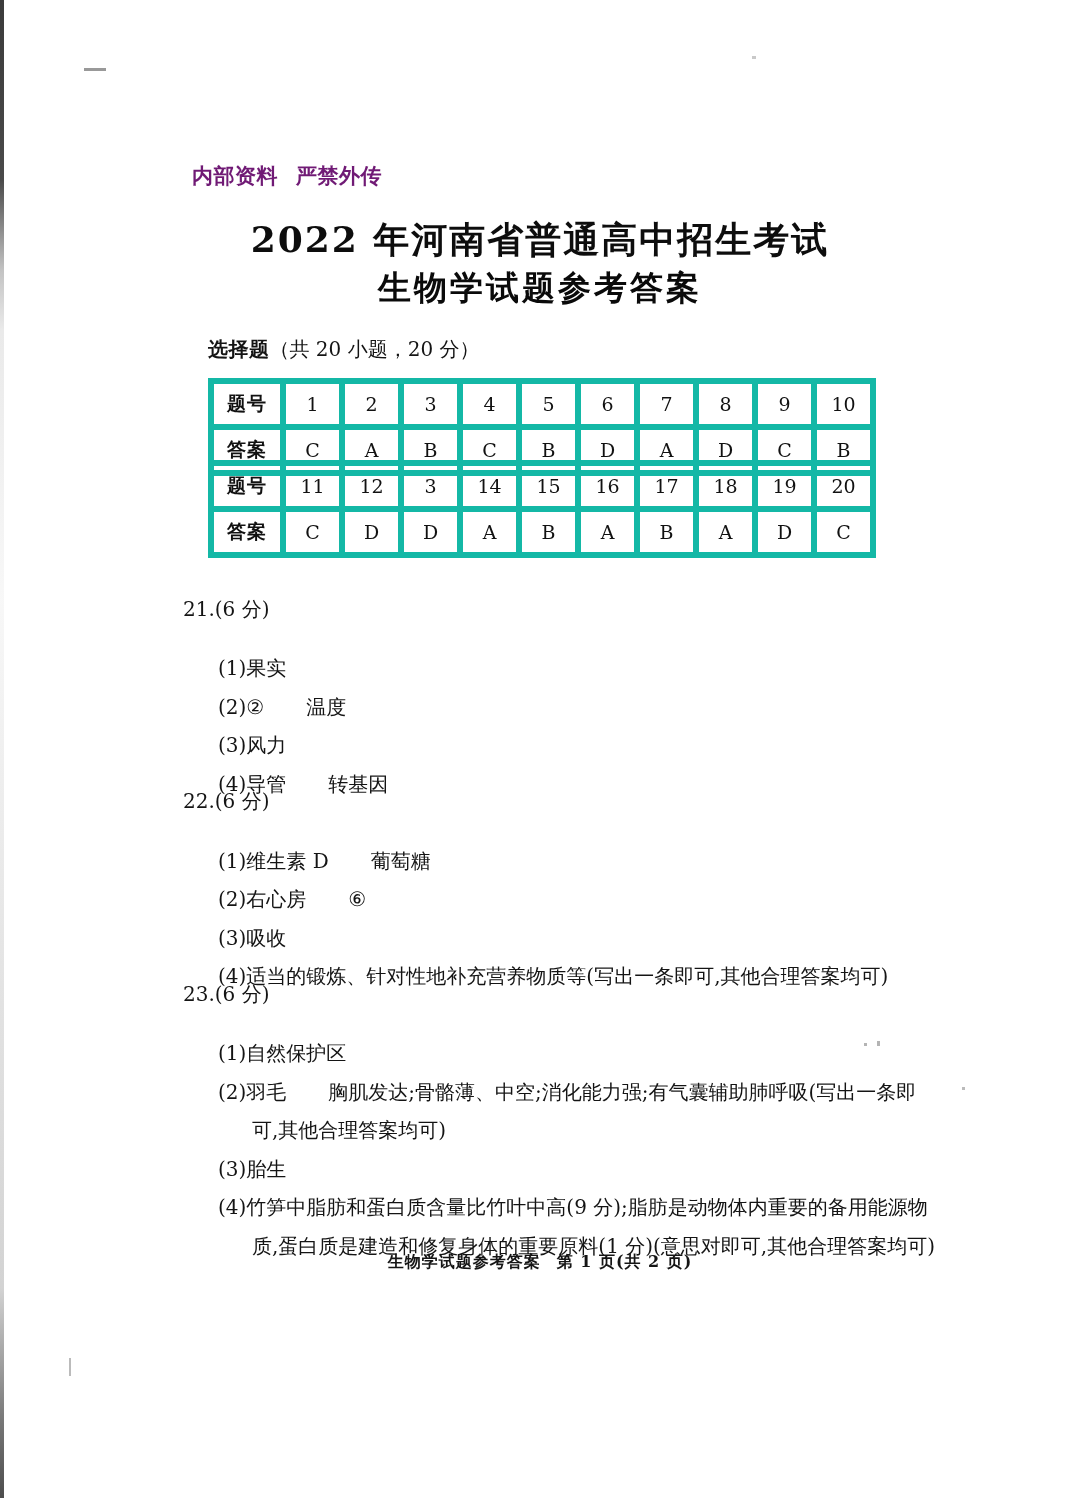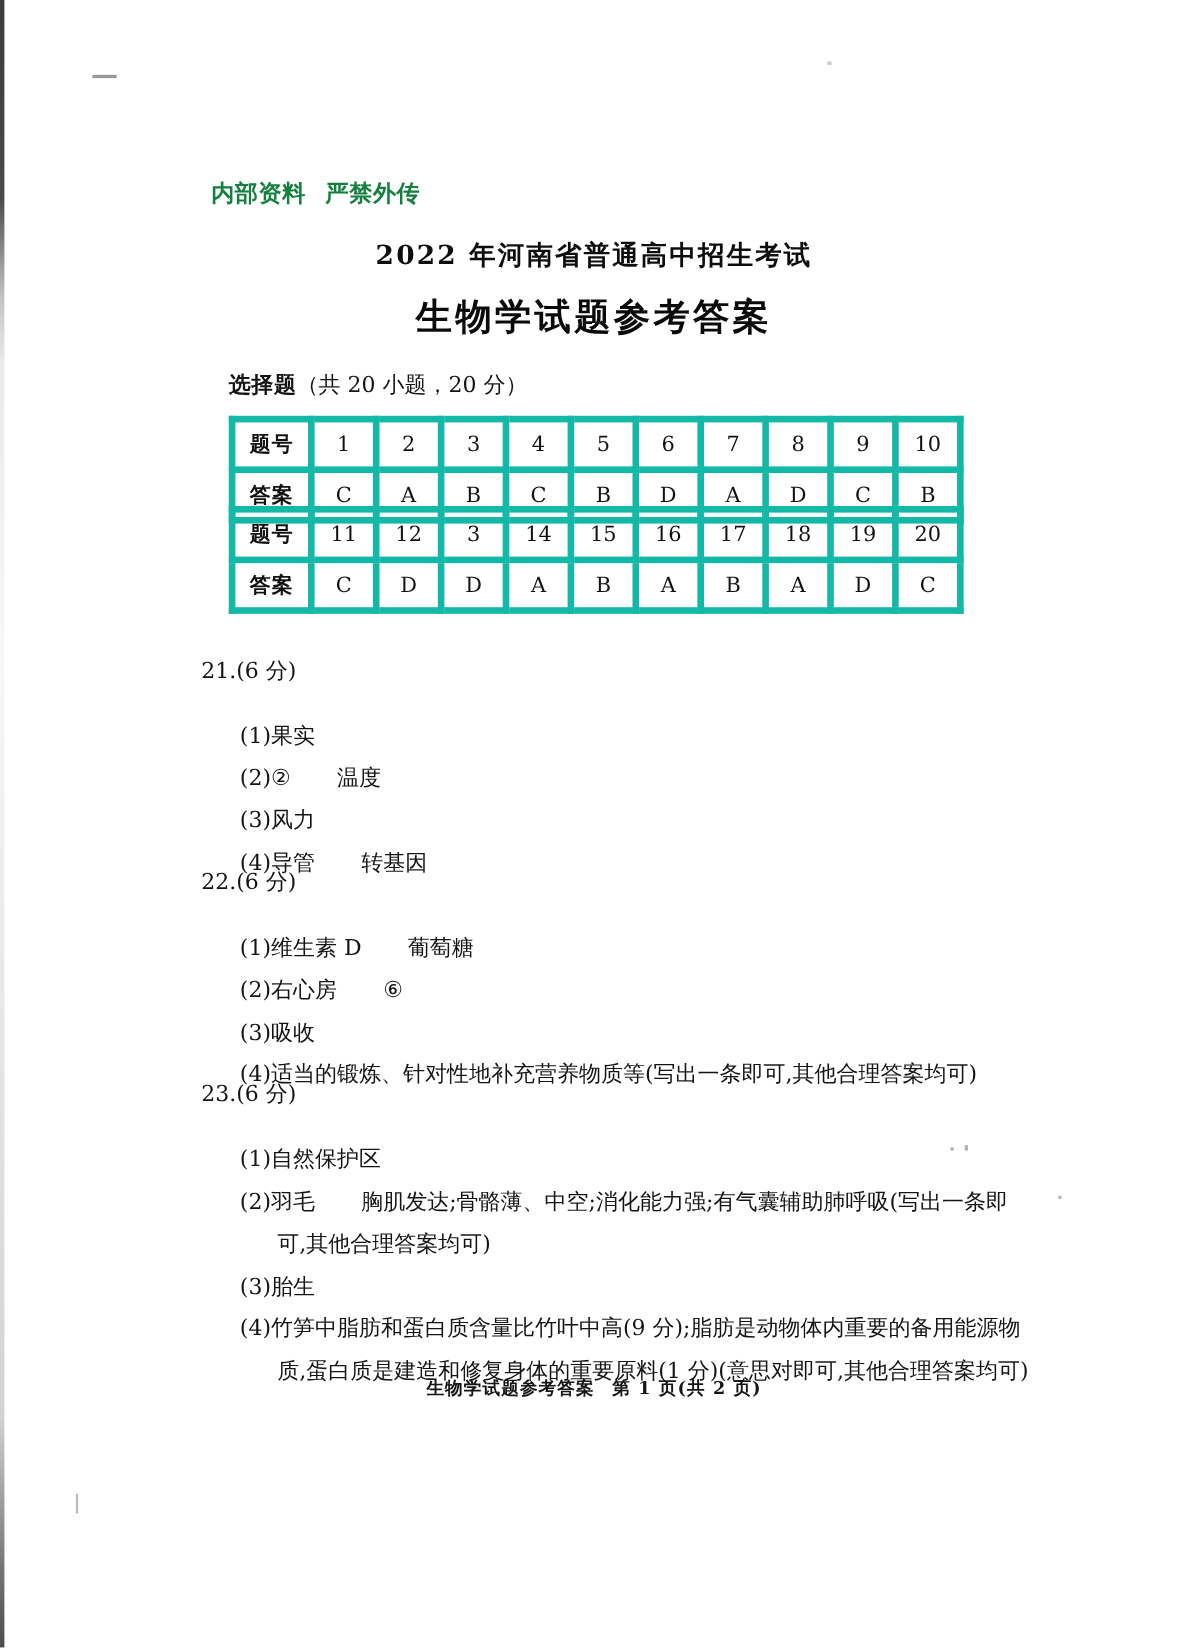--- a/index.html
+++ b/index.html
@@ -37,32 +37,32 @@
 
   
   .notice {
     position: absolute;
     left: 192px;
     top: 162px;
     font-family: "DejaVu Sans", "Liberation Sans", sans-serif;
     font-weight: bold;
     font-size: 21px;
     letter-spacing: .5px;
-    color: #15803d;
+    color: #701a75;
   }
   .notice .gap { display: inline-block; width: 18px; }
 
   .title-main {
     position: absolute;
     left: 0; right: 0;
     top: 216px;
     text-align: center;
     font-family: "DejaVu Serif", "Liberation Serif", serif;
     font-weight: bold;
-    font-size: 24px;
+    font-size: 36px;
     letter-spacing: 2px;
     color: #0d0d0d;
   }
   .title-sub {
     position: absolute;
     left: 0; right: 0;
     top: 266px;
     text-align: center;
     font-family: "DejaVu Sans", "Liberation Sans", sans-serif;
     font-weight: bold;

